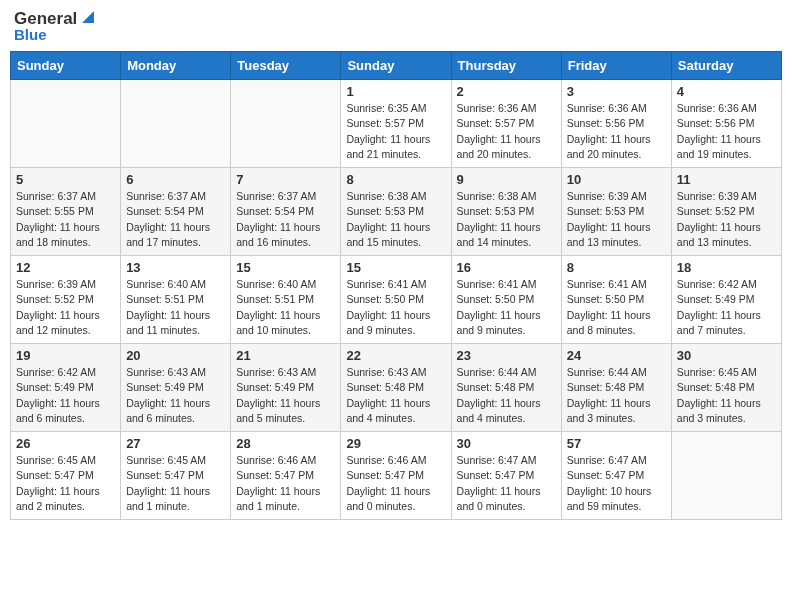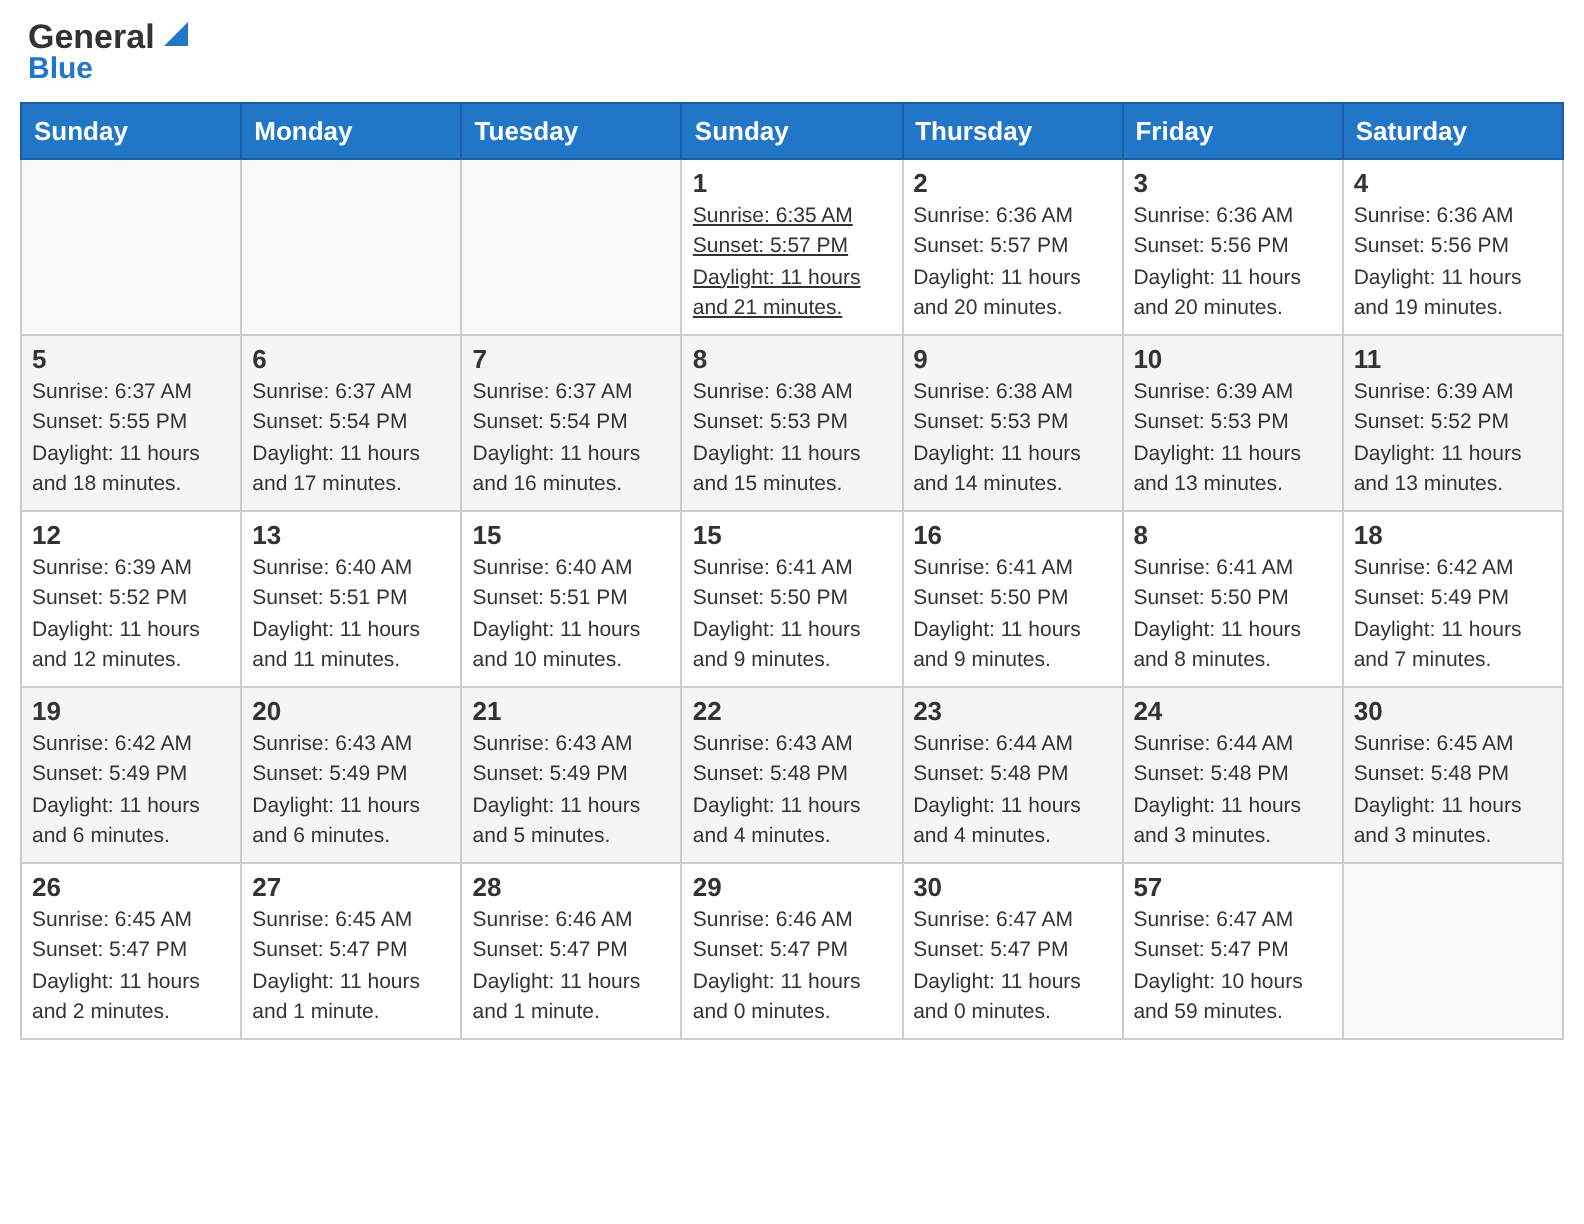--- a/index.html
+++ b/index.html
@@ -109,21 +109,21 @@
         <th>Saturday</th>
       </tr>
   </thead>
   <tbody id="calendar-body">
   <tr>
         <td class="empty-cell"></td>
         <td class="empty-cell"></td>
         <td class="empty-cell"></td>
         <td>
           <span class="day-num">1</span>
-          <div class="day-info" style="white-space: pre-wrap; text-decoration: underline;">Sunrise: 6:35 AM
+          <div class="day-info" style="white-space: pre-wrap;">Sunrise: 6:35 AM
 Sunset: 5:57 PM
 Daylight: 11 hours
 and 21 minutes.</div>
         </td>
         <td>
           <span class="day-num">2</span>
           <div class="day-info" style="white-space: pre-wrap;">Sunrise: 6:36 AM
 Sunset: 5:57 PM
 Daylight: 11 hours
 and 20 minutes.</div>

